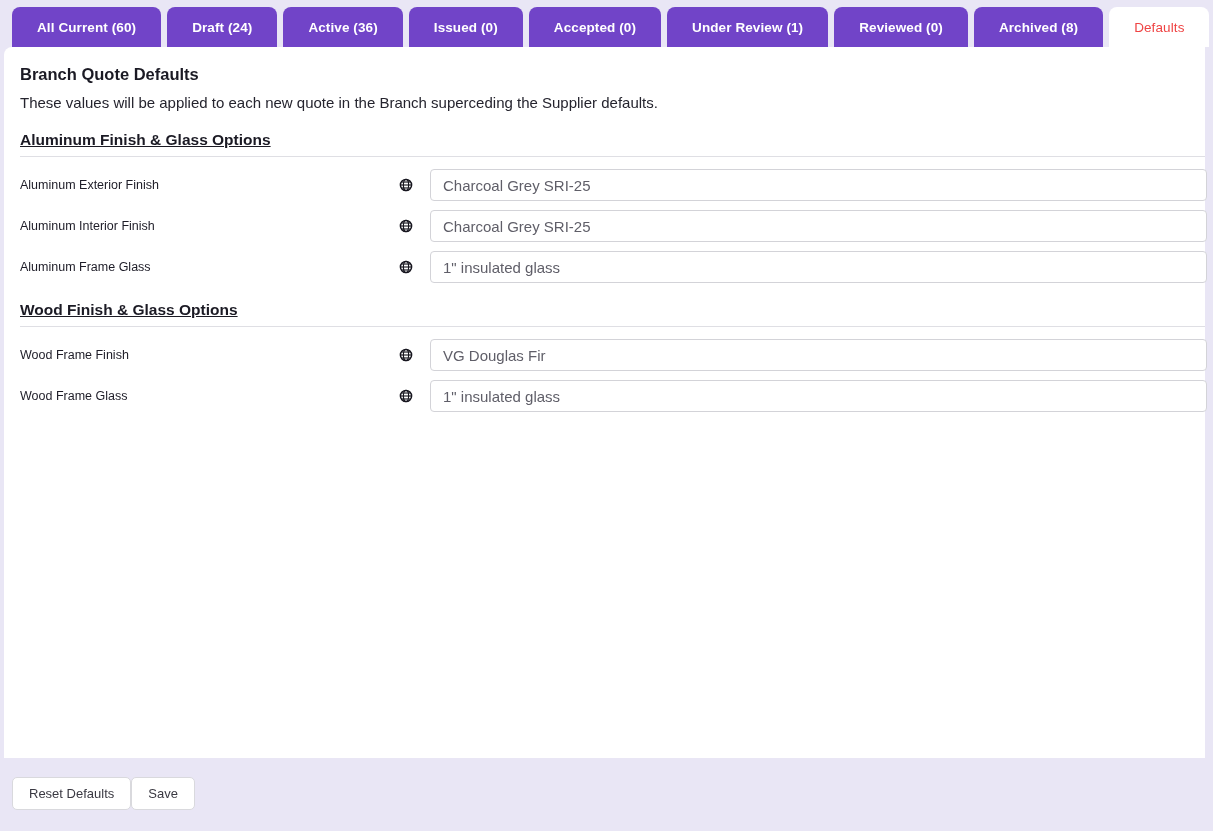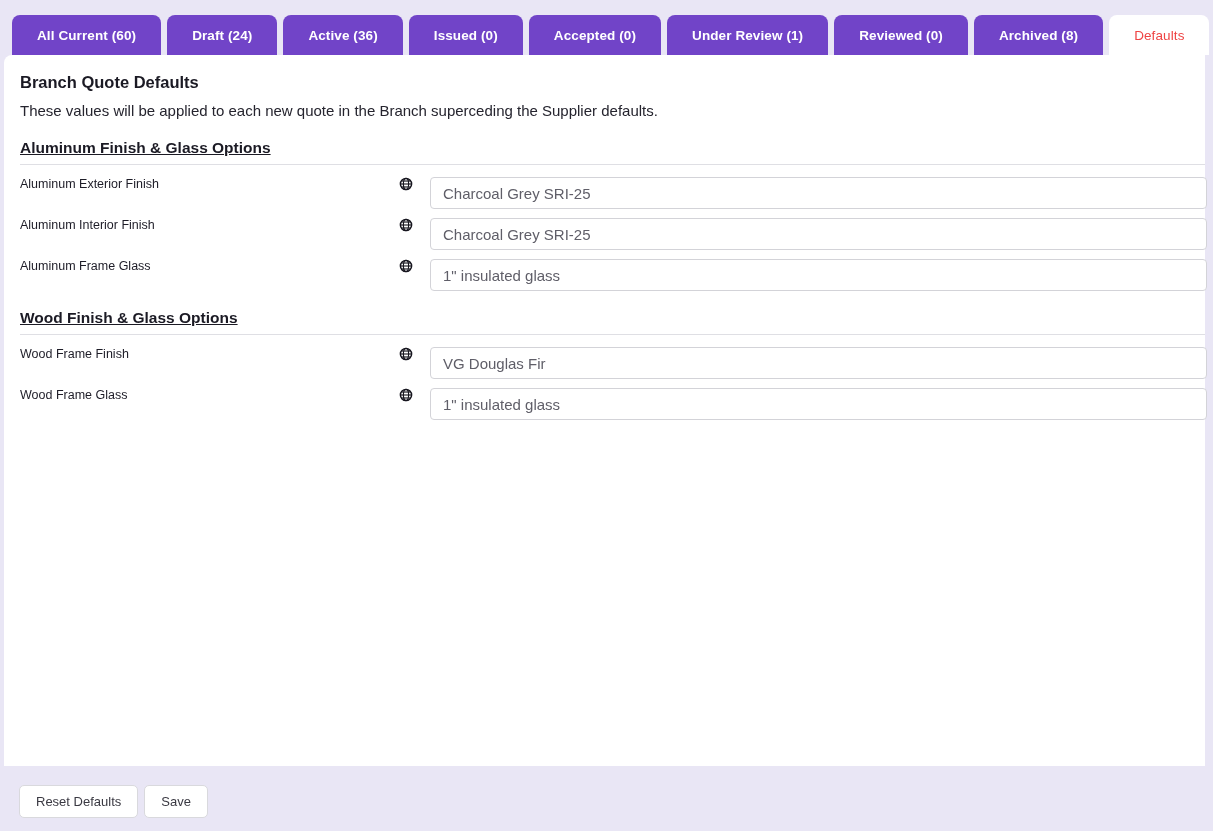--- a/index.html
+++ b/index.html
@@ -8,21 +8,21 @@
     background: #e9e6f5;
     font-family: "Liberation Sans", sans-serif;
     color: #212029;
   }
 
   
   .tabbar {
     display: flex;
     gap: 6px;
     padding: 15px 0 0 12px;
-    height: 55px;
+    height: 47px;
     align-items: flex-end;
     overflow: hidden;
   }
   .tab {
     background: #7144c8;
     color: #ffffff;
     border: none;
     height: 40px;
     padding: 0 25px;
     font-family: "Liberation Sans", sans-serif;
@@ -73,21 +73,21 @@
   }
   .section-divider {
     margin-top: 7px;
     border: none;
     border-top: 1px solid #dfdfe4;
     height: 0;
   }
 
   .field-row {
     display: flex;
-    align-items: flex-start;
+    align-items: center;
     margin-top: 9px;
   }
   .field-row.first { margin-top: 12px; }
   .field-label {
     flex: 0 0 362px;
     font-size: 12.5px;
     color: #1d1c27;
   }
   .field-icon {
     flex: 0 0 auto;
@@ -107,22 +107,21 @@
     font-family: "Liberation Sans", sans-serif;
     font-size: 15px;
     color: #5f5e68;
     background: #ffffff;
     outline: none;
   }
 
   
   .footer {
     display: flex;
-    gap: 6px;
-    margin: 19px 0 0 19px;
+    margin: 19px 0 0 12px;
   }
   .footer-btn {
     background: #ffffff;
     border: 1px solid #d9d9dd;
     border-radius: 5px;
     height: 33px;
     padding: 0 16px;
     font-family: "Liberation Sans", sans-serif;
     font-size: 13px;
     color: #3a3942;

